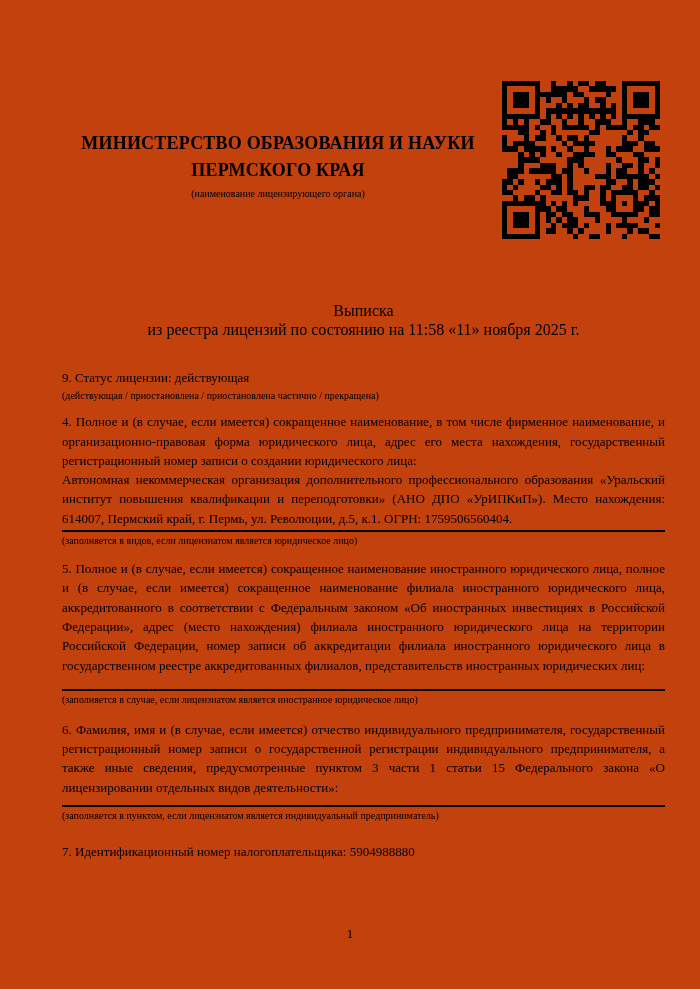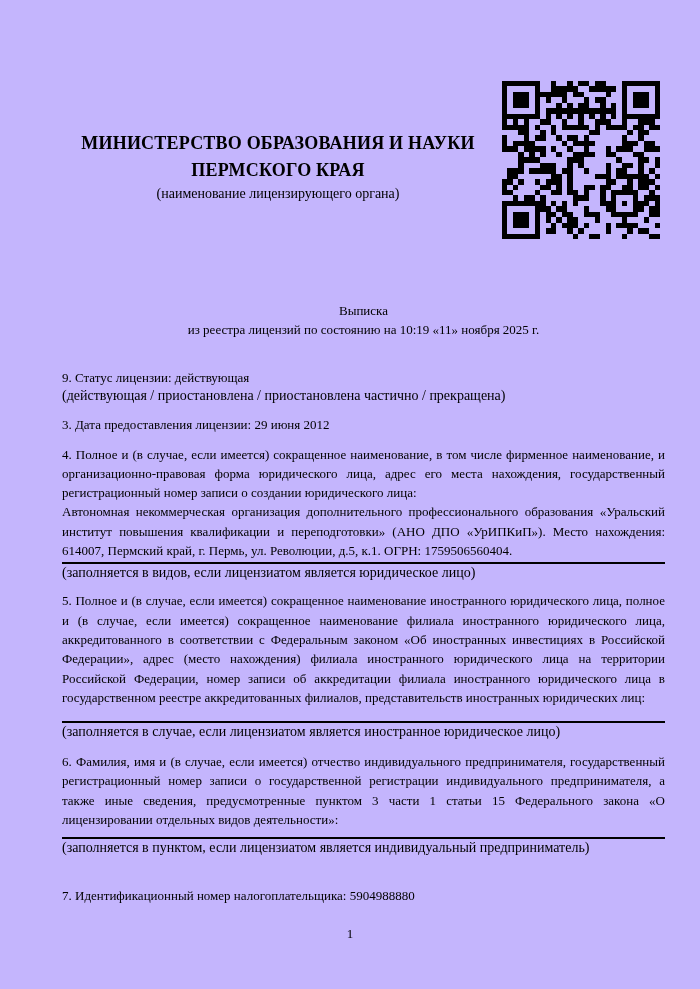--- a/index.html
+++ b/index.html
@@ -1,20 +1,20 @@
 <!DOCTYPE html>
 <html><head>
 <meta charset="utf-8">
 <style>
   html, body { margin: 0; padding: 0; background: #ffffff; }
   .page {
     position: relative;
     width: 700px;
     height: 989px;
-    background: #c4b5fd;
+    background: #c2410c;
     color: #000;
     font-family: "Liberation Serif", "DejaVu Serif", serif;
     overflow: hidden;
   }
   .qr {
     position: absolute;
     left: 502px;
     top: 81px;
     width: 158px;
     height: 158px;
@@ -27,31 +27,31 @@
     width: 432px;
     text-align: center;
   }
   .org-name {
     font-size: 18px;
     font-weight: bold;
     line-height: 27px;
     letter-spacing: 0.2px;
   }
   .small-caption {
-    font-size: 14px;
+    font-size: 10px;
     line-height: 13px;
   }
   .org-caption { margin-top: 3px; }
   .doc-title {
     position: absolute;
     left: 62px;
     top: 301px;
     width: 603px;
     text-align: center;
-    font-size: 13px;
+    font-size: 16px;
     line-height: 19px;
   }
   .body {
     position: absolute;
     left: 62px;
     top: 368px;
     width: 603px;
     font-size: 13px;
     line-height: 19.3px;
   }
@@ -62,21 +62,21 @@
     height: 0;
     margin-top: 2px;
   }
   .mt2  { margin-top: 2px; }
   .mt8  { margin-top: 8px; }
   .mt10 { margin-top: 10px; }
   .mt12 { margin-top: 12px; }
   .mt13 { margin-top: 13px; }
   .mt14 { margin-top: 14px; }
   .mt19 { margin-top: 19px; }
-  .mt20 { margin-top: 32px; }
+  .mt20 { margin-top: 20px; }
   .page-number {
     position: absolute;
     left: 62px;
     top: 926px;
     width: 576px;
     text-align: center;
     font-size: 13px;
   }
 </style>
 </head>
@@ -523,30 +523,29 @@
   </div>
 
   <div class="org-header">
     <div class="org-name">МИНИСТЕРСТВО ОБРАЗОВАНИЯ И НАУКИ</div>
     <div class="org-name">ПЕРМСКОГО КРАЯ</div>
     <div class="small-caption org-caption">(наименование лицензирующего органа)</div>
   </div>
 
   <div class="doc-title">
     <div>Выписка</div>
-    <div>из реестра лицензий по состоянию на 10:19 «11» ноября 2025 г.</div>
+    <div>из реестра лицензий по состоянию на 11:58 «11» ноября 2025 г.</div>
   </div>
 
   <div class="body">
 
     <p class="item">9. Статус лицензии: действующая</p>
     <div class="small-caption mt2">(действующая / приостановлена / приостановлена частично / прекращена)</div>
 
 
-    <p class="item mt13">3. Дата предоставления лицензии: 29 июня 2012</p>
 
     <div class="para mt10">
       <div>4. Полное и (в случае, если имеется) сокращенное наименование, в том числе фирменное наименование, и организационно-правовая форма юридического лица, адрес его места нахождения, государственный регистрационный номер записи о создании юридического лица:</div>
       <div>Автономная некоммерческая организация дополнительного профессионального образования «Уральский институт повышения квалификации и переподготовки» (АНО ДПО «УрИПКиП»). Место нахождения: 614007, Пермский край, г. Пермь, ул. Революции, д.5, к.1. ОГРН: 1759506560404.</div>
     </div>
     <div class="rule"></div>
     <div class="small-caption mt2">(заполняется в видов, если лицензиатом является юридическое лицо)</div>
 
     <div class="para mt12">5. Полное и (в случае, если имеется) сокращенное наименование иностранного юридического лица, полное и (в случае, если имеется) сокращенное наименование филиала иностранного юридического лица, аккредитованного в соответствии с Федеральным законом «Об иностранных инвестициях в Российской Федерации», адрес (место нахождения) филиала иностранного юридического лица на территории Российской Федерации, номер записи об аккредитации филиала иностранного юридического лица в государственном реестре аккредитованных филиалов, представительств иностранных юридических лиц:</div>
     <div class="rule mt14"></div>

